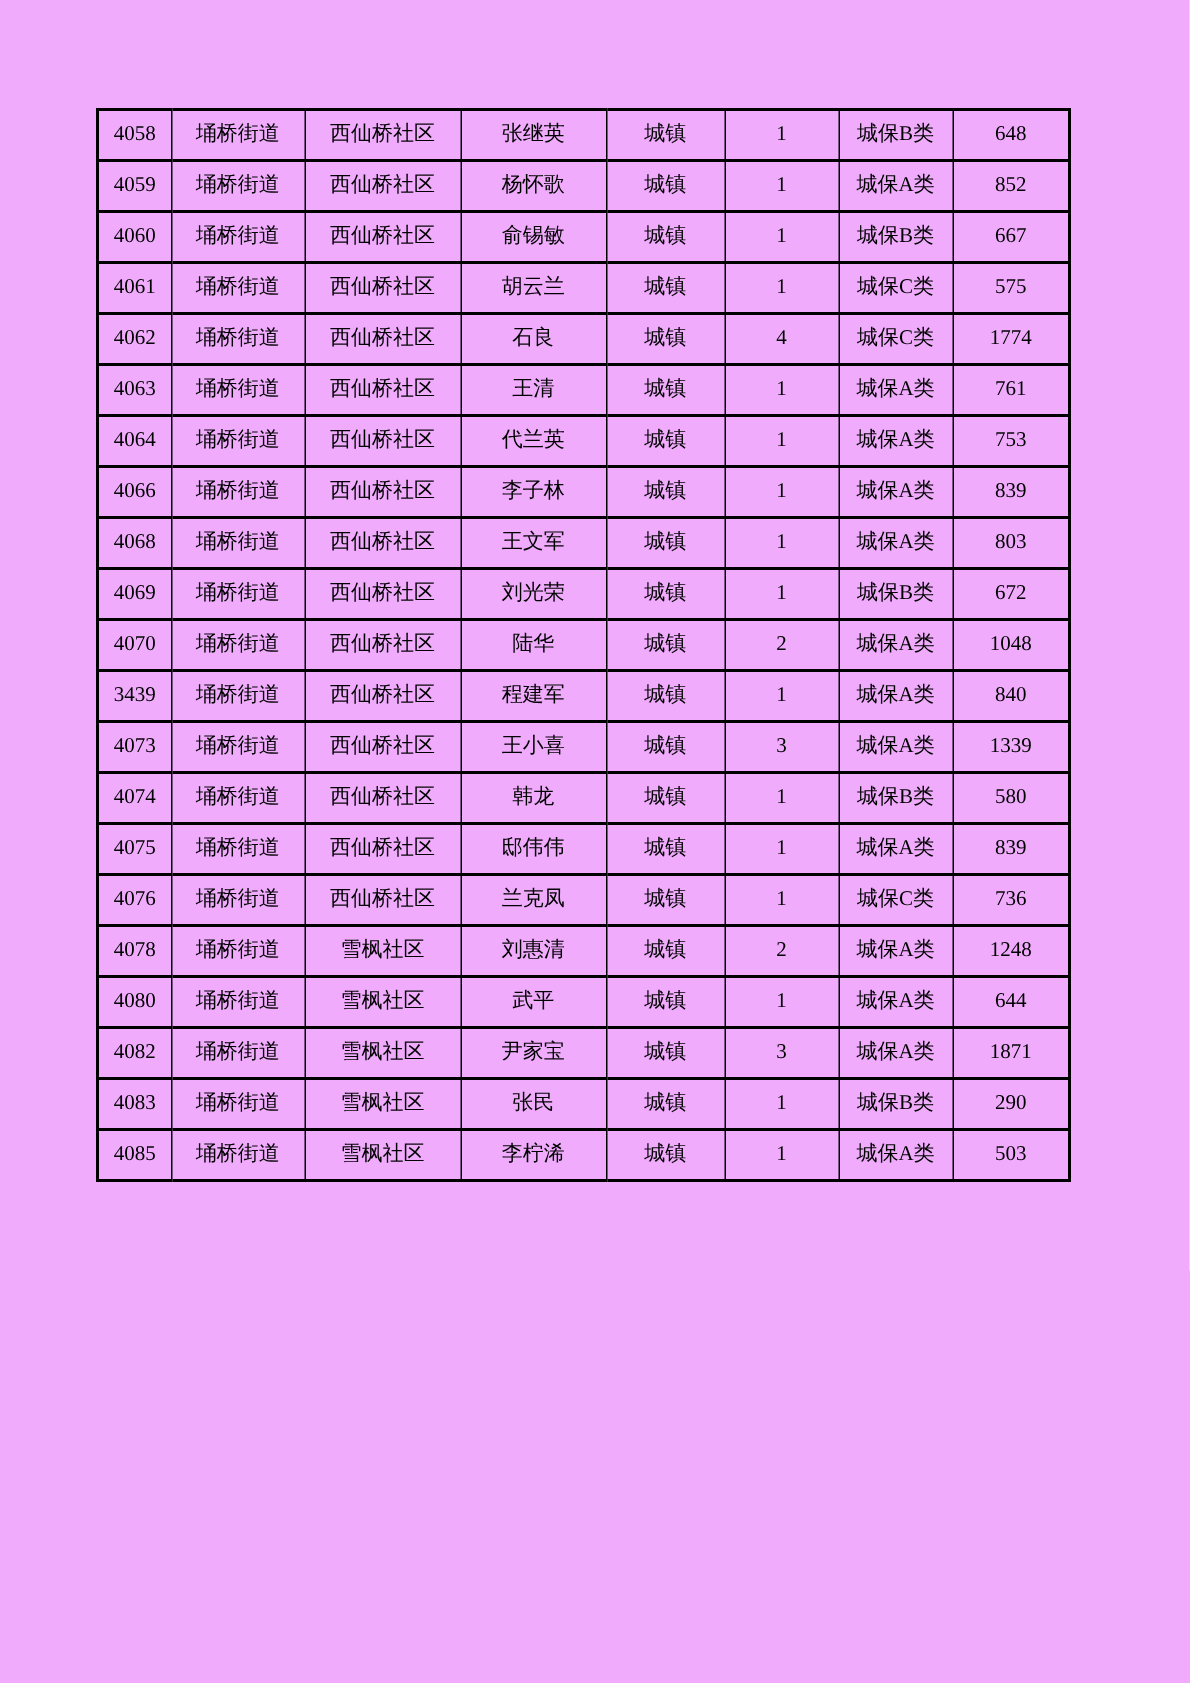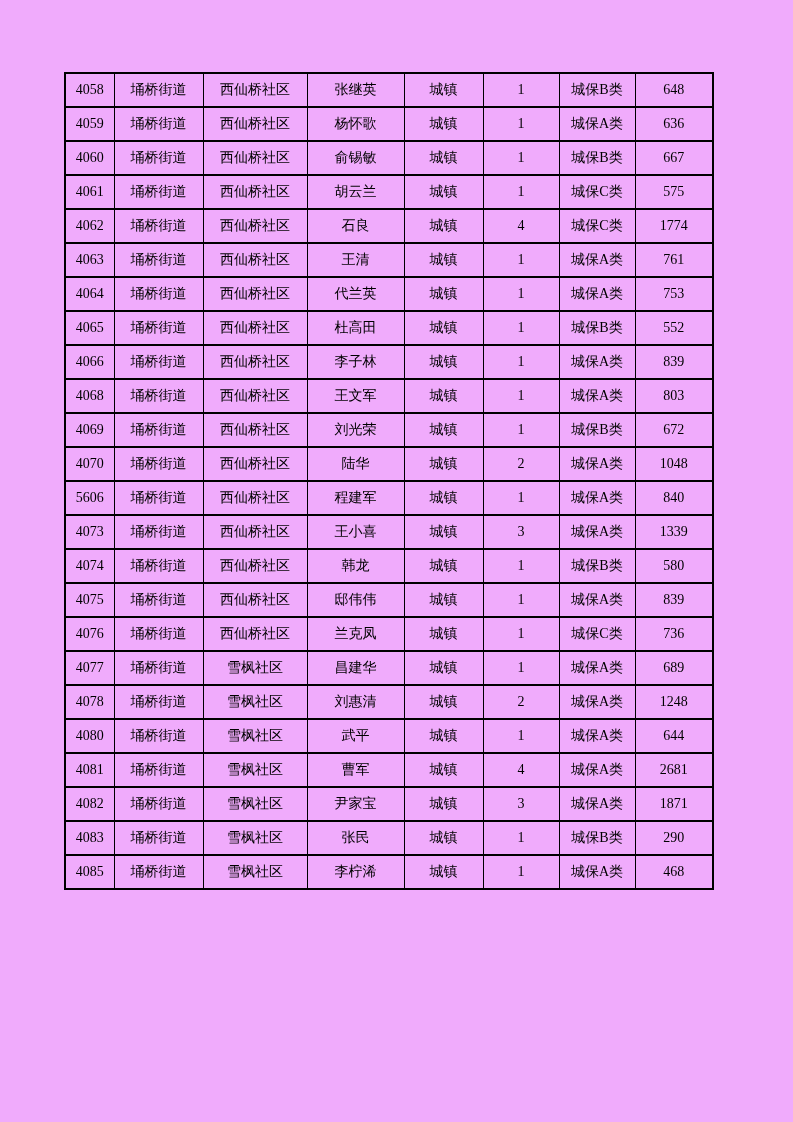--- a/index.html
+++ b/index.html
@@ -73,21 +73,21 @@
           <td>648</td>
         </tr>
         <tr>
           <td>4059</td>
           <td>埇桥街道</td>
           <td>西仙桥社区</td>
           <td>杨怀歌</td>
           <td>城镇</td>
           <td>1</td>
           <td>城保A类</td>
-          <td>636</td>
+          <td>852</td>
         </tr>
         <tr>
           <td>4060</td>
           <td>埇桥街道</td>
           <td>西仙桥社区</td>
           <td>俞锡敏</td>
           <td>城镇</td>
           <td>1</td>
           <td>城保B类</td>
           <td>667</td>
@@ -126,30 +126,20 @@
           <td>4064</td>
           <td>埇桥街道</td>
           <td>西仙桥社区</td>
           <td>代兰英</td>
           <td>城镇</td>
           <td>1</td>
           <td>城保A类</td>
           <td>753</td>
         </tr>
         <tr>
-          <td>4065</td>
-          <td>埇桥街道</td>
-          <td>西仙桥社区</td>
-          <td>杜高田</td>
-          <td>城镇</td>
-          <td>1</td>
-          <td>城保B类</td>
-          <td>552</td>
-        </tr>
-        <tr>
           <td>4066</td>
           <td>埇桥街道</td>
           <td>西仙桥社区</td>
           <td>李子林</td>
           <td>城镇</td>
           <td>1</td>
           <td>城保A类</td>
           <td>839</td>
         </tr>
         <tr>
@@ -176,21 +166,21 @@
           <td>4070</td>
           <td>埇桥街道</td>
           <td>西仙桥社区</td>
           <td>陆华</td>
           <td>城镇</td>
           <td>2</td>
           <td>城保A类</td>
           <td>1048</td>
         </tr>
         <tr>
-          <td>5606</td>
+          <td>3439</td>
           <td>埇桥街道</td>
           <td>西仙桥社区</td>
           <td>程建军</td>
           <td>城镇</td>
           <td>1</td>
           <td>城保A类</td>
           <td>840</td>
         </tr>
         <tr>
           <td>4073</td>
@@ -226,60 +216,40 @@
           <td>4076</td>
           <td>埇桥街道</td>
           <td>西仙桥社区</td>
           <td>兰克凤</td>
           <td>城镇</td>
           <td>1</td>
           <td>城保C类</td>
           <td>736</td>
         </tr>
         <tr>
-          <td>4077</td>
-          <td>埇桥街道</td>
-          <td>雪枫社区</td>
-          <td>昌建华</td>
-          <td>城镇</td>
-          <td>1</td>
-          <td>城保A类</td>
-          <td>689</td>
-        </tr>
-        <tr>
           <td>4078</td>
           <td>埇桥街道</td>
           <td>雪枫社区</td>
           <td>刘惠清</td>
           <td>城镇</td>
           <td>2</td>
           <td>城保A类</td>
           <td>1248</td>
         </tr>
         <tr>
           <td>4080</td>
           <td>埇桥街道</td>
           <td>雪枫社区</td>
           <td>武平</td>
           <td>城镇</td>
           <td>1</td>
           <td>城保A类</td>
           <td>644</td>
         </tr>
         <tr>
-          <td>4081</td>
-          <td>埇桥街道</td>
-          <td>雪枫社区</td>
-          <td>曹军</td>
-          <td>城镇</td>
-          <td>4</td>
-          <td>城保A类</td>
-          <td>2681</td>
-        </tr>
-        <tr>
           <td>4082</td>
           <td>埇桥街道</td>
           <td>雪枫社区</td>
           <td>尹家宝</td>
           <td>城镇</td>
           <td>3</td>
           <td>城保A类</td>
           <td>1871</td>
         </tr>
         <tr>
@@ -293,17 +263,17 @@
           <td>290</td>
         </tr>
         <tr>
           <td>4085</td>
           <td>埇桥街道</td>
           <td>雪枫社区</td>
           <td>李柠浠</td>
           <td>城镇</td>
           <td>1</td>
           <td>城保A类</td>
-          <td>468</td>
+          <td>503</td>
         </tr>
       </tbody>
   </table>
 </div>
 
 </body></html>

